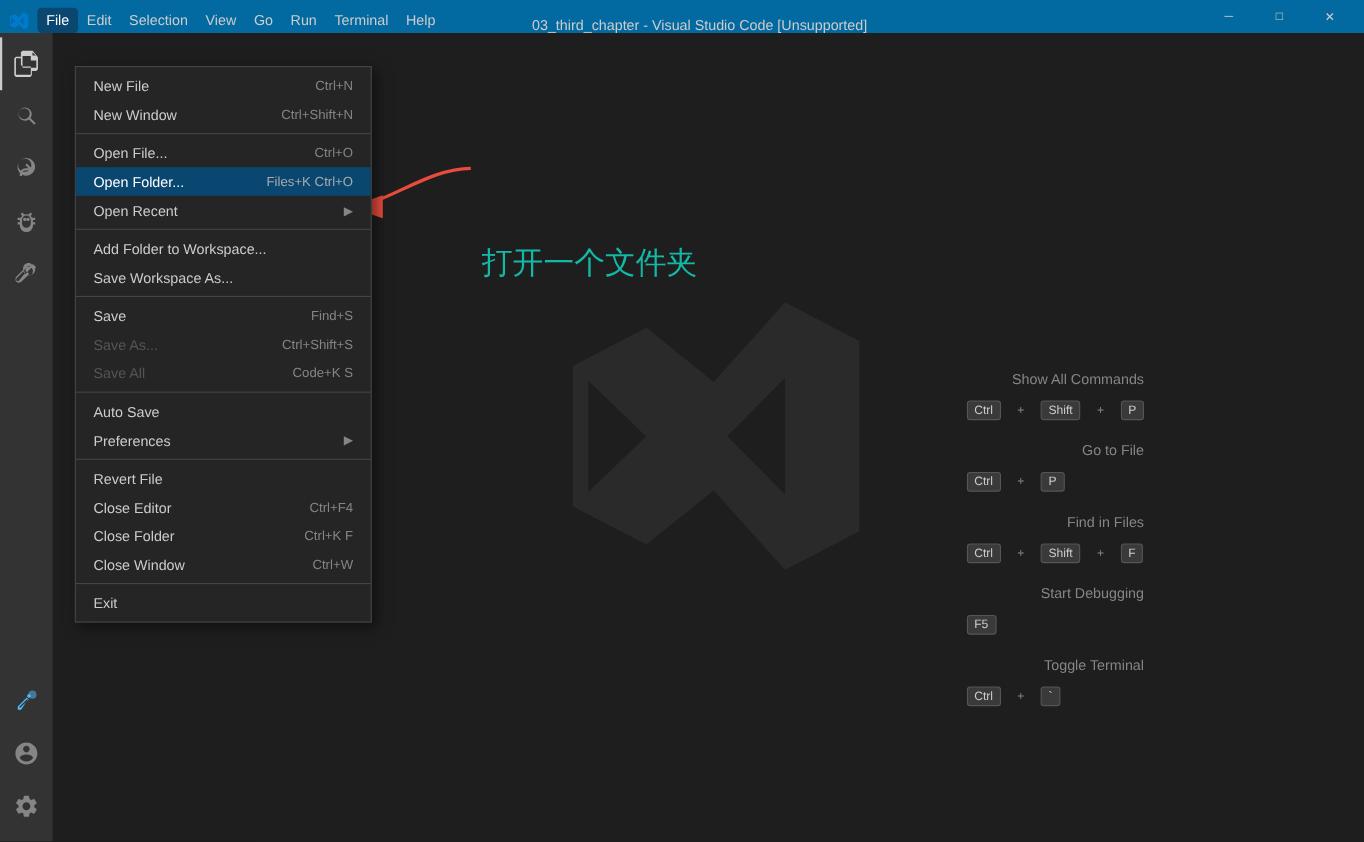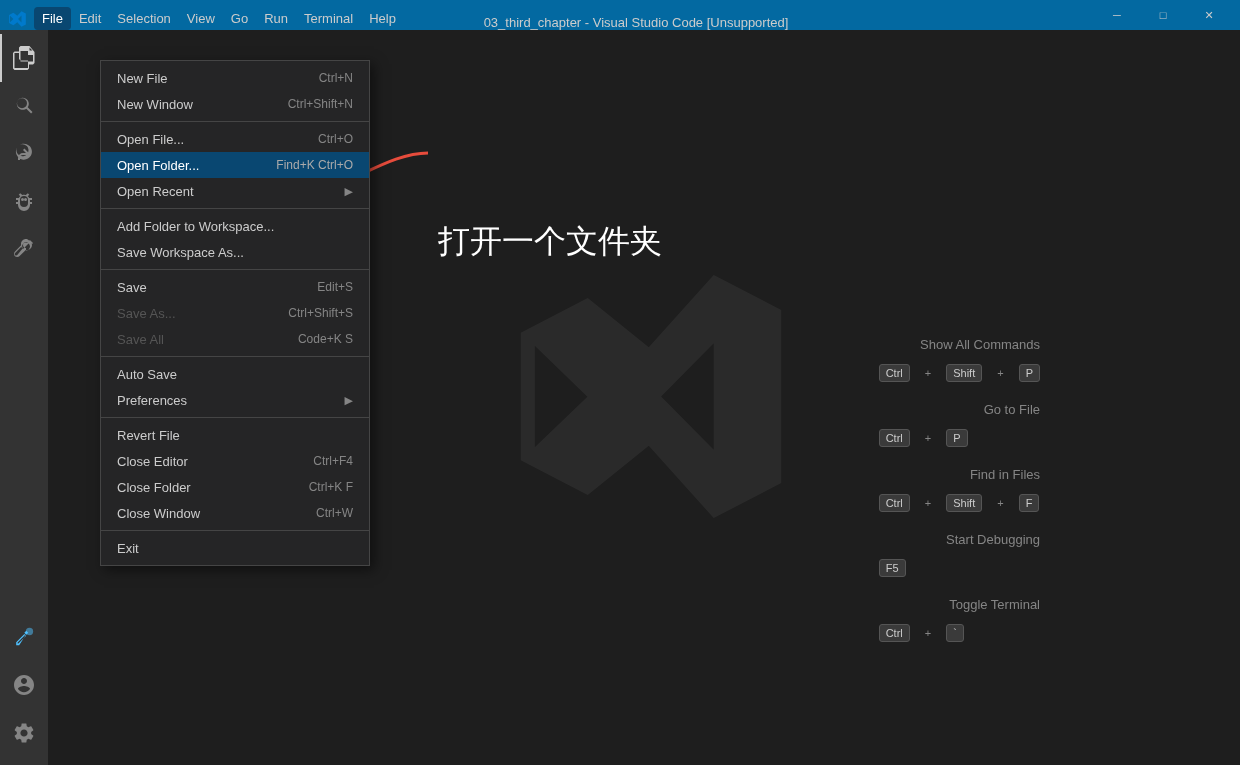--- a/index.html
+++ b/index.html
@@ -175,39 +175,39 @@
     .kbd-plus {
       color: #858585;
       font-size: 11px;
     }
 
     
     .annotation {
       position: absolute;
       top: 190px;
       left: 390px;
-      color: #ffffff;
-      font-size: 32px;
+      color: #14b8a6;
+      font-size: 28px;
       font-weight: normal;
     }
 
     
     .arrow {
       position: absolute;
       top: 118px;
       left: 260px;
       width: 130px;
       height: 60px;
     }
 
     
     .dropdown-menu {
       position: absolute;
       top: 30px;
-      left: 52px;
+      left: 20px;
       width: 270px;
       background: #252526;
       border: 1px solid #454545;
       box-shadow: 4px 4px 12px rgba(0,0,0,0.5);
       z-index: 100;
       padding: 4px 0;
     }
     .dropdown-item {
       display: flex;
       align-items: center;
@@ -394,39 +394,39 @@
         <span>New Window</span>
         <span class="shortcut-hint">Ctrl+Shift+N</span>
       </div>
       <div class="dropdown-separator"></div>
       <div class="dropdown-item">
         <span>Open File...</span>
         <span class="shortcut-hint">Ctrl+O</span>
       </div>
       <div class="dropdown-item highlighted">
         <span>Open Folder...</span>
-        <span class="shortcut-hint">Find+K Ctrl+O</span>
+        <span class="shortcut-hint">Files+K Ctrl+O</span>
       </div>
       <div class="dropdown-item">
         <span>Open Recent</span>
         <span class="submenu-arrow">▶</span>
       </div>
       <div class="dropdown-separator"></div>
       <div class="dropdown-item">
         <span>Add Folder to Workspace...</span>
         <span class="shortcut-hint"></span>
       </div>
       <div class="dropdown-item">
         <span>Save Workspace As...</span>
         <span class="shortcut-hint"></span>
       </div>
       <div class="dropdown-separator"></div>
       <div class="dropdown-item">
         <span>Save</span>
-        <span class="shortcut-hint">Edit+S</span>
+        <span class="shortcut-hint">Find+S</span>
       </div>
       <div class="dropdown-item disabled">
         <span>Save As...</span>
         <span class="shortcut-hint">Ctrl+Shift+S</span>
       </div>
       <div class="dropdown-item disabled">
         <span>Save All</span>
         <span class="shortcut-hint">Code+K S</span>
       </div>
       <div class="dropdown-separator"></div>

